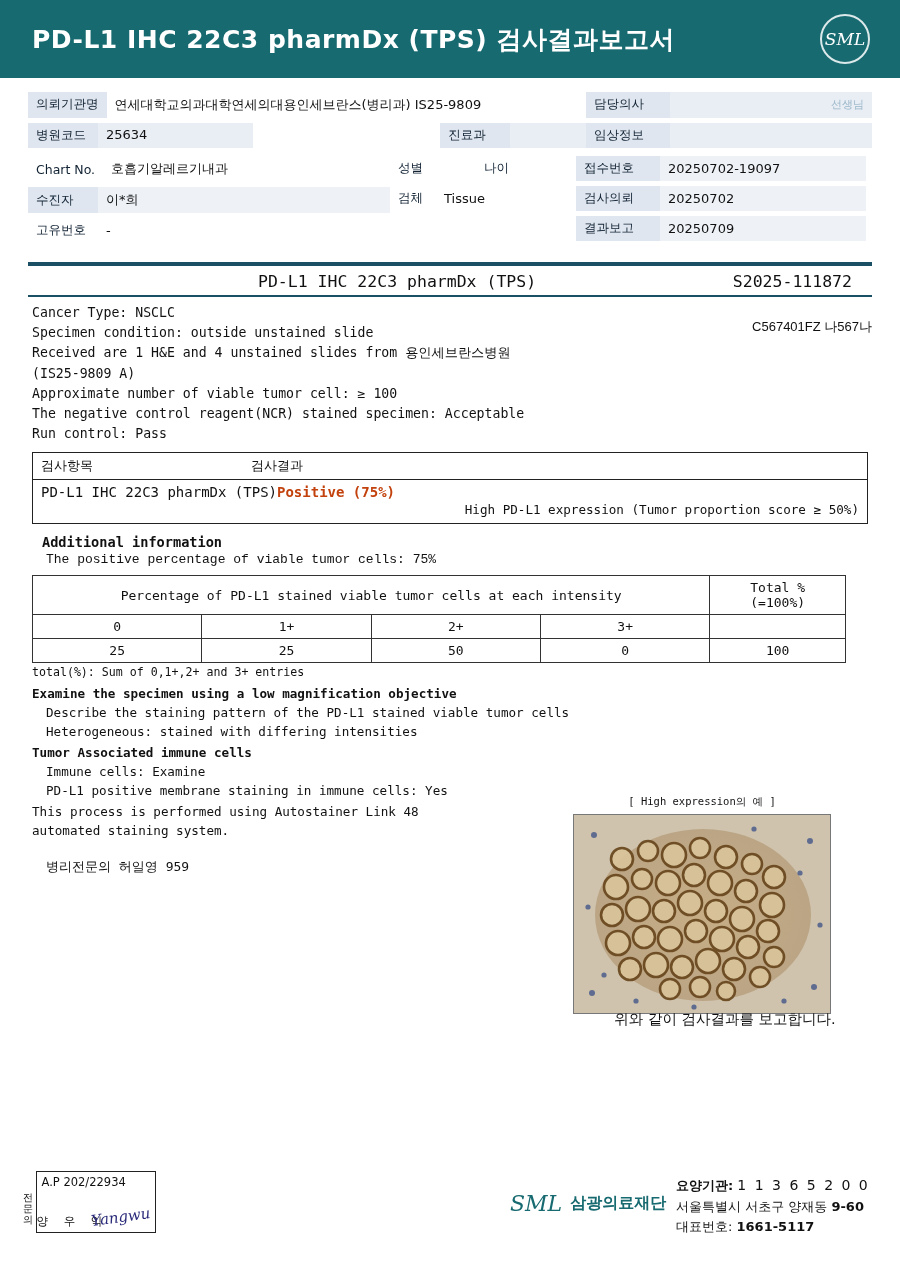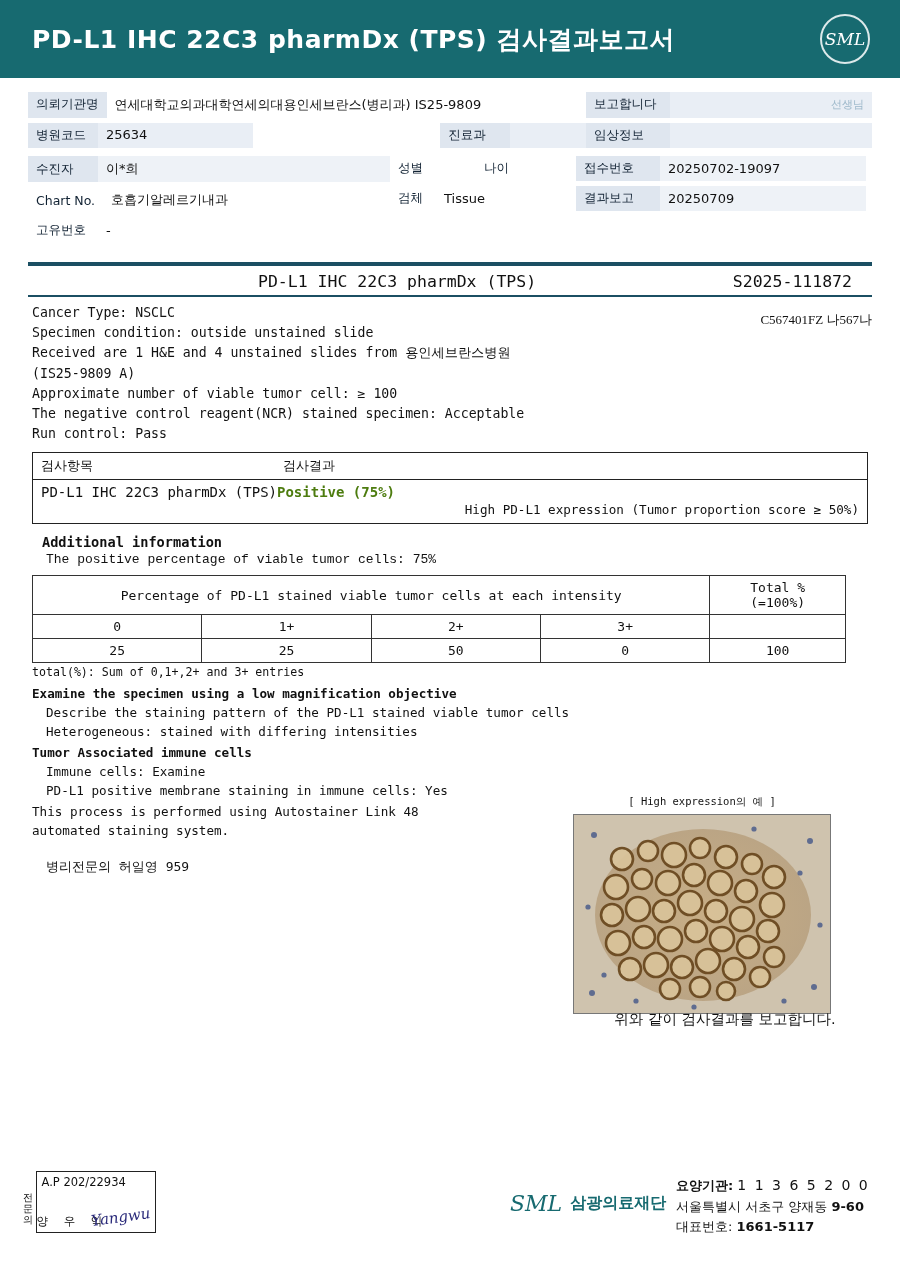--- a/index.html
+++ b/index.html
@@ -57,29 +57,29 @@
     padding:6px 28px 4px 28px;
     font-size:16.5px; font-family:"DejaVu Sans Mono", monospace;
   }
   .res-title .t1 { margin-left:230px; }
   .res-title .t2 { margin-right:20px; }
   .rule-thin { height:2px; background:#1b4f63; margin:0 28px; }
 
   
   .mono { font-family:"DejaVu Sans Mono", monospace; font-size:13.2px; line-height:1.53; }
   .body-block { padding:6px 28px 0 32px; position:relative; }
-  .specimen-code { position:absolute; right:28px; top:13px; font-family:Liberation Serif, serif; font-size:13px; }
+  .specimen-code { position:absolute; right:28px; top:20px; font-family:Liberation Sans, sans-serif; font-size:13px; }
 
   
   .res-box { margin:8px 32px 0 32px; border:1px solid #222; }
-  .res-head { display:flex; padding:4px 8px; font-size:13px; border-bottom:1px solid #222;gap:32px; }
+  .res-head { display:flex; padding:4px 8px; font-size:13px; border-bottom:1px solid #222; }
   .res-head .c1 { width:210px; }
   .res-line { display:flex; align-items:baseline; padding:4px 8px 0 8px; font-family:"DejaVu Sans Mono", monospace; font-size:14px; }
   .res-line .name { }
-  .res-pos { color:#4d7c0f; font-weight:bold; }
+  .res-pos { color:#c2410c; font-weight:bold; }
   .res-sub { padding:2px 8px 6px 8px; text-align:right; font-family:"DejaVu Sans Mono", monospace; font-size:12.6px; }
 
   
   .addl { margin:10px 32px 0 32px; }
   .addl h4 { margin:0 0 2px 10px; font-size:13.6px; font-family:"DejaVu Sans Mono", monospace; font-weight:bold; }
   .addl p { margin:0 0 0 14px; font-size:13px; font-family:Liberation Mono, monospace; }
 
   
   table.intensity { margin:8px 32px 0 32px; border-collapse:collapse; width:814px; font-family:"DejaVu Sans Mono", monospace; }
   table.intensity td { border:1px solid #333; text-align:center; font-size:13px; padding:4px 2px; }
@@ -129,21 +129,21 @@
 </div>
 
 <div class="info">
 
   <div class="row">
     <div style="display:flex;width:566px;">
       <div class="lbl">의뢰기관명</div>
       <div class="val plain">연세대학교의과대학연세의대용인세브란스(병리과)  IS25-9809</div>
     </div>
     <div style="display:flex;width:290px;">
-      <div class="lbl wide">보고합니다</div>
+      <div class="lbl wide">담당의사</div>
       <div class="val fill" style="flex:1;text-align:right;">
         <span class="teachertag">선생님</span>
       </div>
     </div>
   </div>
 
   <div class="row">
     <div style="display:flex;width:228px;">
       <div class="lbl">병원코드</div>
       <div class="val fill" style="flex:1;">25634</div>
@@ -156,26 +156,26 @@
     <div style="display:flex;width:290px;">
       <div class="lbl wide">임상정보</div>
       <div class="val fill" style="flex:1;">&nbsp;</div>
     </div>
   </div>
 
   <div style="display:flex;margin-top:8px;">
 
     <div style="width:362px;">
       <div class="cell">
+        <div class="lbl" style="background:transparent;">Chart No.</div>
+        <div class="val">호흡기알레르기내과</div>
+      </div>
+      <div class="cell">
         <div class="lbl">수진자</div>
         <div class="val" style="flex:1;background:#eef2f7;">이*희</div>
-      </div>
-      <div class="cell">
-        <div class="lbl" style="background:transparent;">Chart No.</div>
-        <div class="val">호흡기알레르기내과</div>
       </div>
       <div class="cell">
         <div class="lbl" style="background:transparent;">고유번호</div>
         <div class="val">-</div>
       </div>
     </div>
 
     <div style="width:186px;">
       <div class="cell">
         <div class="lbl" style="background:transparent;min-width:46px;">성별</div>
@@ -186,20 +186,24 @@
       <div class="cell">
         <div class="lbl" style="background:transparent;min-width:46px;">검체</div>
         <div class="val">Tissue</div>
       </div>
     </div>
 
     <div style="width:290px;">
       <div class="cell">
         <div class="lbl wide">접수번호</div>
         <div class="val" style="flex:1;background:#eef2f7;">20250702-19097</div>
+      </div>
+      <div class="cell">
+        <div class="lbl wide">검사의뢰</div>
+        <div class="val" style="flex:1;background:#eef2f7;">20250702</div>
       </div>
       <div class="cell">
         <div class="lbl wide">결과보고</div>
         <div class="val" style="flex:1;background:#eef2f7;">20250709</div>
       </div>
     </div>
   </div>
 </div>
 
 <div class="thick-rule"></div>

